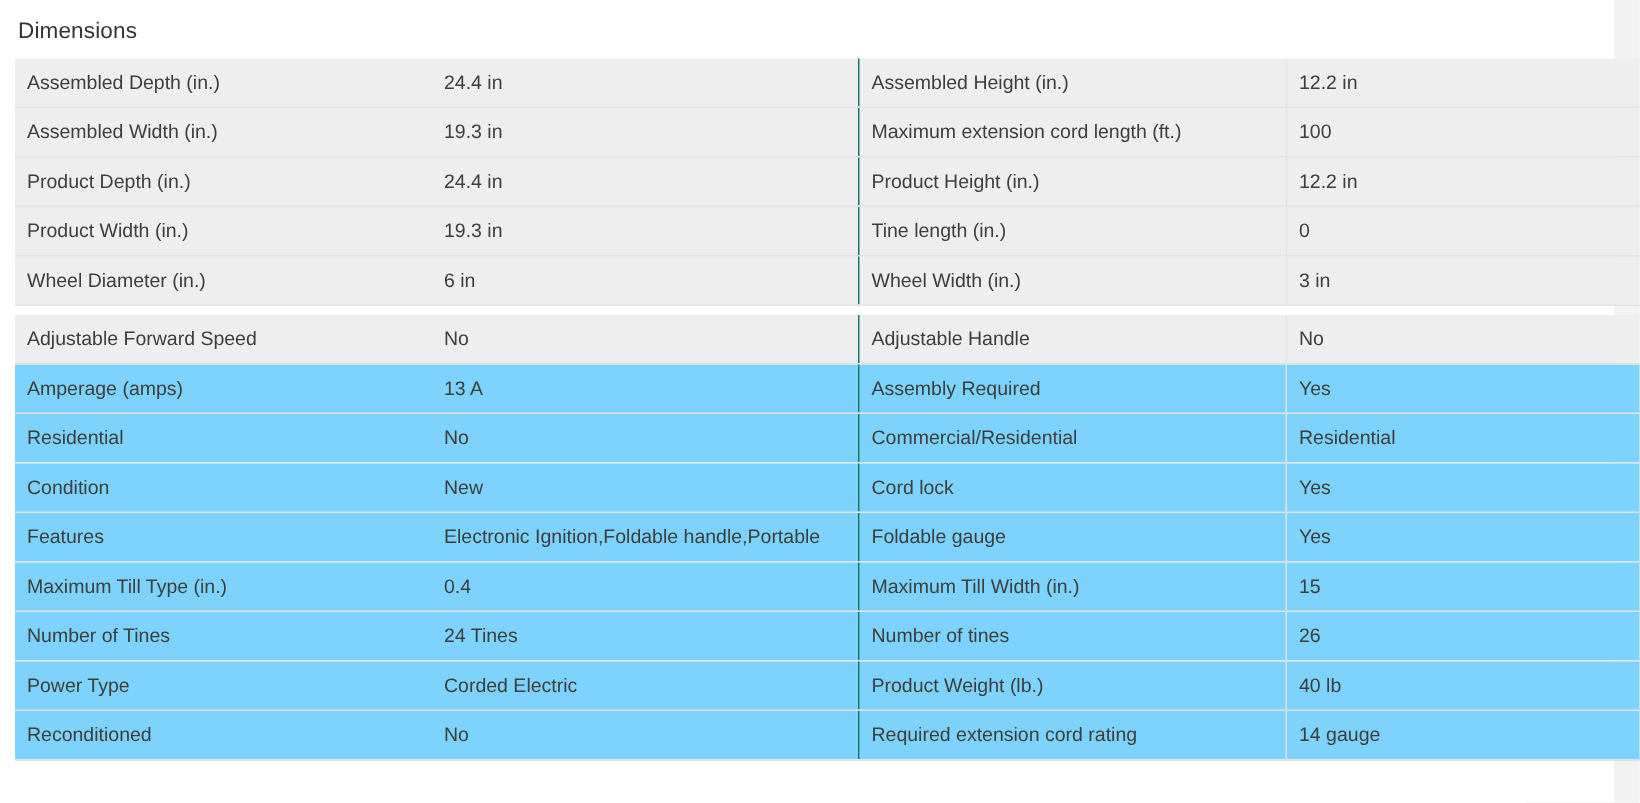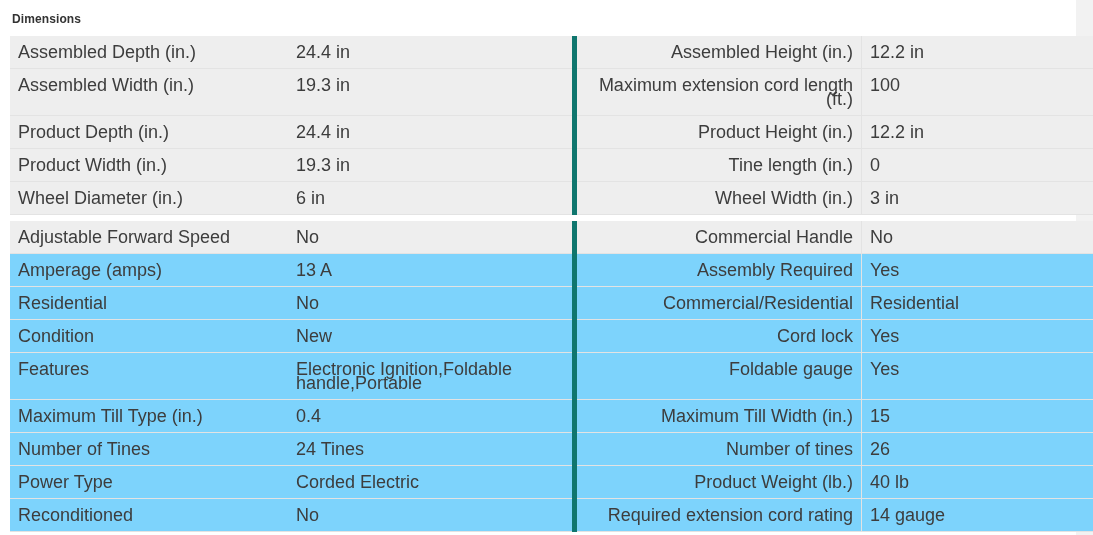--- a/index.html
+++ b/index.html
@@ -15,35 +15,35 @@
     overflow: hidden;
   }
   .page {
     width: 1076px;
     background: #ffffff;
     padding: 0 0 0 0;
     min-height: 535px;
     box-sizing: border-box;
   }
   .section-title {
-    font-size: 12px;
+    font-size: 15px;
     color: #333333;
     padding: 12px 0 10px 12px;
-    font-weight: bold;
+    font-weight: normal;
     margin: 0;
     letter-spacing: 0.1px;
   }
   table.spec {
     border-collapse: collapse;
     width: 1064px;
     margin: 0 0 0 10px;
     table-layout: fixed;
   }
   table.spec td {
-    font-size: 18px;
+    font-size: 13px;
     color: #3d3d3d;
     padding: 9px 8px 9px 8px;
     border-bottom: 1px solid #e3e3e3;
     vertical-align: top;
     line-height: 14px;
   }
   table.spec tr.shade td {
     background: #eeeeee;
   }
   table.spec tr.plain td {
@@ -51,23 +51,22 @@
   }
   td.label-cell {
     width: 262px;
     padding-left: 10px;
   }
   td.value-cell {
     width: 268px;
   }
   td.label-cell-2 {
     width: 268px;
-    border-left: 5px solid #0f766e;
+    border-left: 1px solid #0f766e;
     padding-left: 10px;
-    text-align: right;
   }
   td.value-cell-2 {
     width: 262px;
     border-left: 1px solid #e3e3e3;
     padding-left: 10px;
   }
   .gap {
     height: 6px;
   }
 </style>
@@ -115,21 +114,21 @@
   </div>
 
   <div class="gap"></div>
 
   <div>
     <table class="spec">
       <tbody>
         <tr class="shade">
           <td class="label-cell">Adjustable Forward Speed</td>
           <td class="value-cell">No</td>
-          <td class="label-cell-2">Commercial Handle</td>
+          <td class="label-cell-2">Adjustable Handle</td>
           <td class="value-cell-2">No</td>
         </tr>
         <tr class="plain">
           <td class="label-cell">Amperage (amps)</td>
           <td class="value-cell">13 A</td>
           <td class="label-cell-2">Assembly Required</td>
           <td class="value-cell-2">Yes</td>
         </tr>
         <tr class="plain">
           <td class="label-cell">Residential</td>

